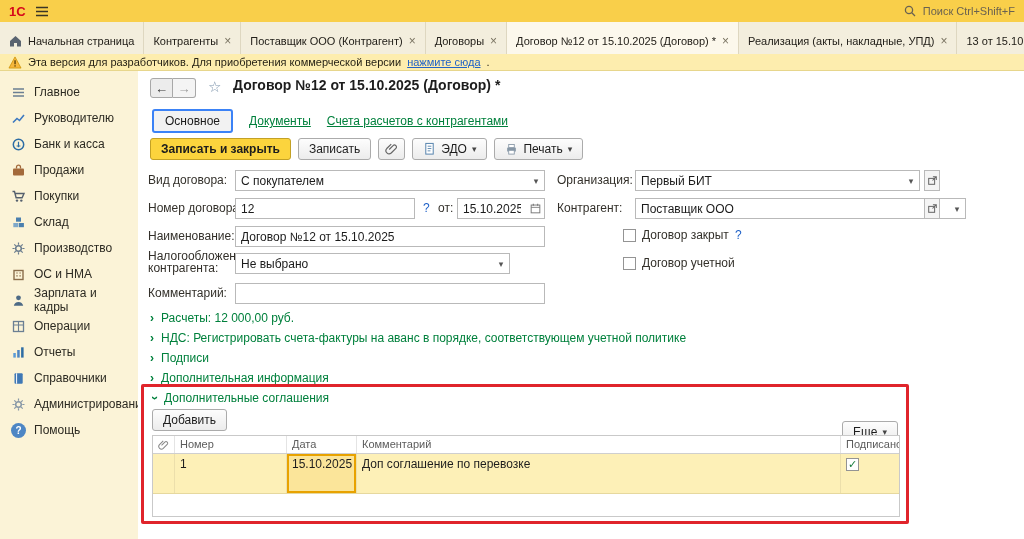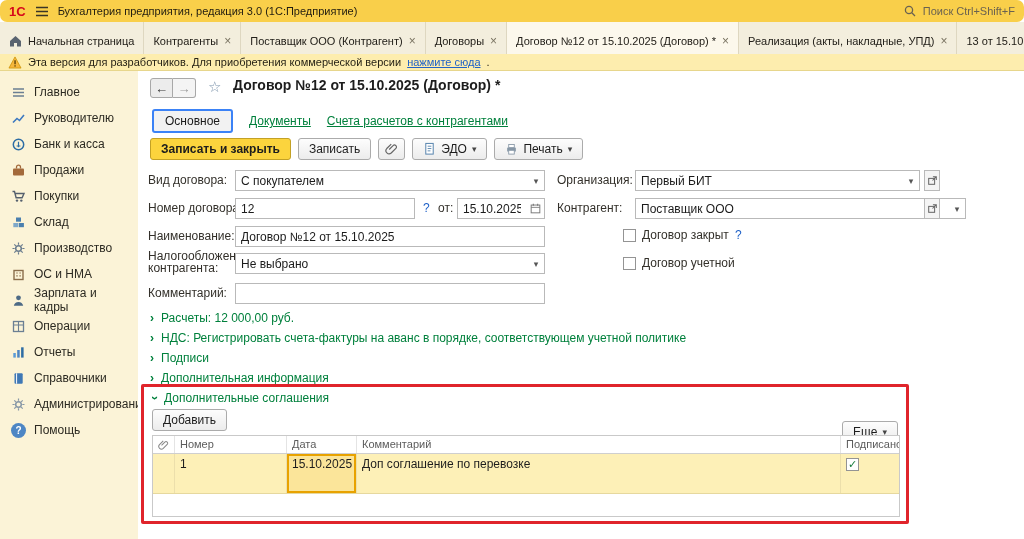--- a/index.html
+++ b/index.html
@@ -2,21 +2,21 @@
 <html style="--topbar_bg: #f9cf4a; --tabbar_bg: #f3eedd; --warning_bg: #fdedae; --sidebar_bg: #fbf3d7; --accent_btn: #fcd43d; --green_link: #00803c; --red_annotation: #e0242b; --row_highlight: #fdf0b7; --cell_selected: #e8a200; --link_blue: #2062c8;"><head>
 <meta charset="utf-8">
 <style>
   * { margin:0; padding:0; box-sizing:border-box; }
   html,body { width:1024px; height:539px; overflow:hidden;
     font-family:"Liberation Sans","DejaVu Sans",sans-serif; font-size:12px; color:#1b1b1b; background:#fff; }
   .app { position:relative; width:1024px; height:539px; background:#fff; }
 
   
   .topbar { position:absolute; left:0; top:0; width:100%; height:22px;
-    background:var(--topbar_bg,#f9cf4a); display:flex; align-items:center; gap:9px; padding:0 9px;border-radius:7px; }
+    background:var(--topbar_bg,#f9cf4a); display:flex; align-items:center; gap:9px; padding:0 9px; }
   .logo { color:#d6081b; font-weight:bold; font-size:13px; }
   .topbar-title { font-size:11px; color:#201c10; }
   .search { margin-left:auto; display:flex; align-items:center; gap:7px; color:#6a6250; font-size:11px; white-space:nowrap;text-align:right; }
 
   
   .tabbar { position:absolute; left:0; top:22px; width:100%; height:39px;
     background:var(--tabbar_bg,#f3eedd); border-bottom:1px solid #d8d1ba; display:flex; align-items:stretch; overflow:hidden; }
   .hometab,.tab { display:flex; align-items:center; gap:6px; padding:0 9px; font-size:11px;
     border-right:1px solid #ded7c0; white-space:nowrap; color:#23201a; }
   .tab.active { background:#fcf8ec; }
@@ -101,21 +101,20 @@
 
 <div class="app">
 
   <header class="topbar">
     <span class="logo">1С</span>
     <span style="display:inline-flex;">
       <svg width="14" height="11" viewBox="0 0 14 11">
           <path d="M1 1.5h12M1 5.5h12M1 9.5h12" stroke="#3a3526" stroke-width="1.6"></path>
         </svg>
     </span>
-    <span class="topbar-title">Бухгалтерия предприятия, редакция 3.0  (1С:Предприятие)</span>
     <span class="search">
       <svg width="12" height="12" viewBox="0 0 12 12">
           <circle cx="5" cy="5" r="3.6" fill="none" stroke="#6a6250" stroke-width="1.3"></circle>
           <path d="M7.8 7.8L11 11" stroke="#6a6250" stroke-width="1.3"></path>
         </svg>
       <span>Поиск Ctrl+Shift+F</span>
     </span>
   </header>
 
   <nav class="tabbar">
@@ -325,21 +324,21 @@
           </svg>
       </span>
     </div>
 
     <span class="lbl" style="left:10px;top:158px;">Наименование:</span>
     <div class="field" style="left:97px;top:155px;width:310px;">
       <input value="Договор №12 от 15.10.2025" style="">
     </div>
 
     <span class="lbl" style="left:10px;top:179px;line-height:12px;"><span>Налогообложение</span><br><span>контрагента:</span></span>
-    <div class="field" style="left:97px;top:182px;width:310px;gap:8px;">
+    <div class="field" style="left:97px;top:182px;width:275px;gap:8px;">
       <input value="Не выбрано" style="">
       <span class="dd">▾</span>
     </div>
 
     <span class="lbl" style="left:10px;top:215px;">Комментарий:</span>
     <div class="field" style="left:97px;top:212px;width:310px;">
       <input value="" style="">
     </div>
 
     <span class="lbl" style="left:419px;top:102px;">Организация:</span>

